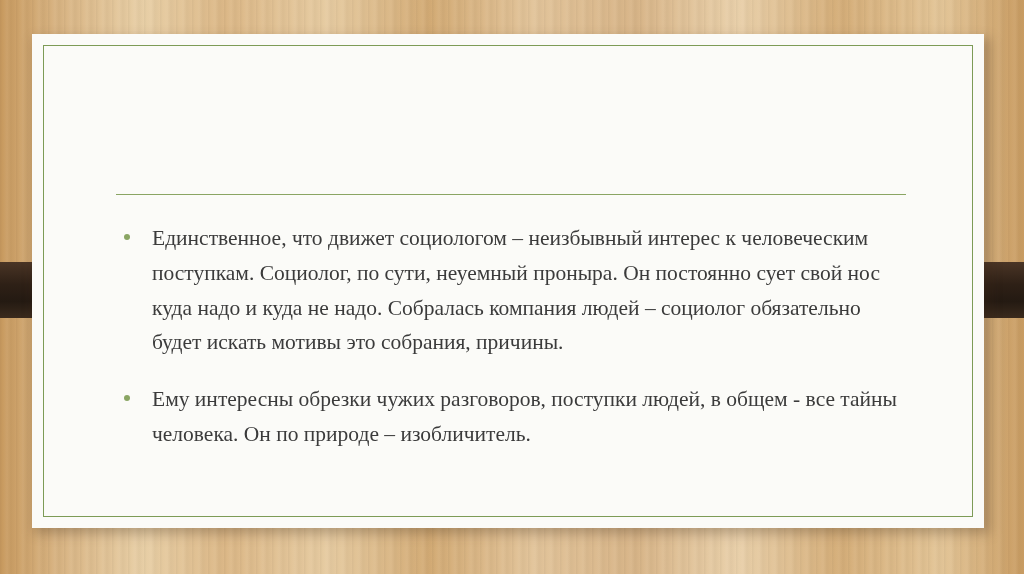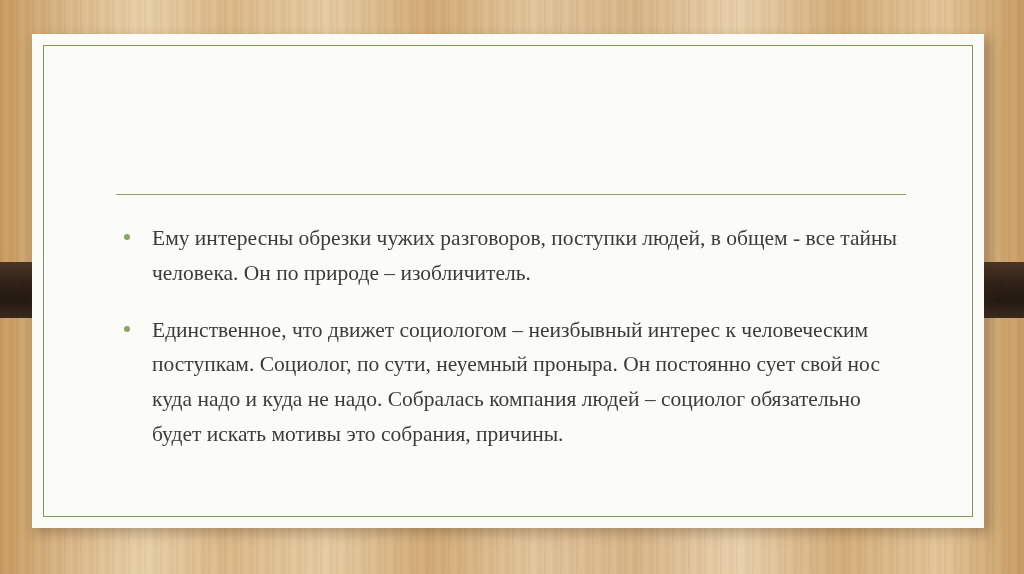--- a/index.html
+++ b/index.html
@@ -137,23 +137,23 @@
 
   <div class="slide-card">
     <div class="card-inner-border"></div>
 
     <div class="content-area">
       <div class="top-rule"></div>
 
       <ul class="bullets">
         <li>
           <span class="bullet-dot"></span>
-          <span>Ему интересны обрезки чужих разговоров, поступки людей, в общем - все тайны человека. Он по природе – изобличитель.</span>
+          <span>Единственное, что движет социологом – неизбывный интерес к человеческим поступкам. Социолог, по сути, неуемный проныра. Он постоянно сует свой нос куда надо и куда не надо. Собралась компания людей – социолог обязательно будет искать мотивы это собрания, причины.</span>
         </li>
         <li>
           <span class="bullet-dot"></span>
-          <span>Единственное, что движет социологом – неизбывный интерес к человеческим поступкам. Социолог, по сути, неуемный проныра. Он постоянно сует свой нос куда надо и куда не надо. Собралась компания людей – социолог обязательно будет искать мотивы это собрания, причины.</span>
+          <span>Ему интересны обрезки чужих разговоров, поступки людей, в общем - все тайны человека. Он по природе – изобличитель.</span>
         </li>
       </ul>
     </div>
   </div>
 
 </div>
 
 </body></html>

